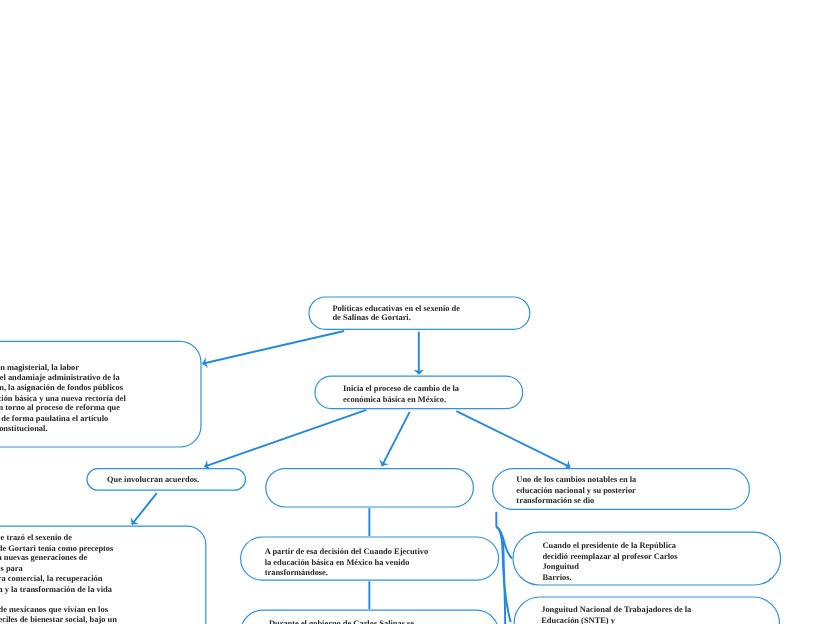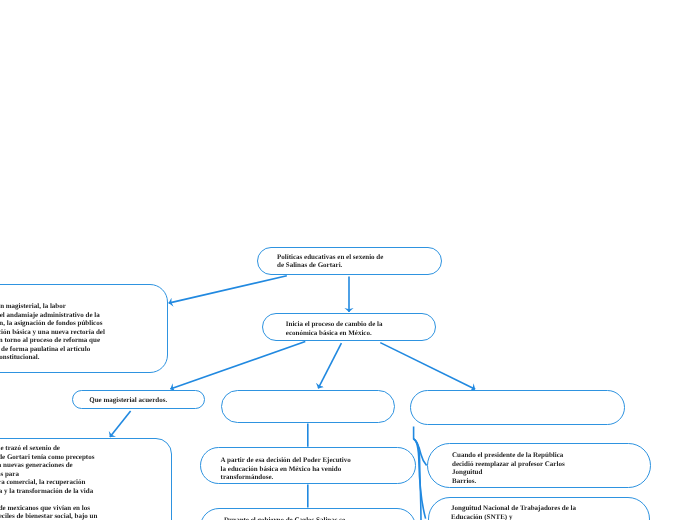--- a/index.html
+++ b/index.html
@@ -59,39 +59,42 @@
 
   <div class="node" style="left:256.5px;top:246.5px;width:185.5px;height:28px;"></div>
   <div class="nodetext" style="left:277px;top:252.8px;">Políticas educativas en el sexenio de
 de Salinas de Gortari.</div>
 
   <div class="node" style="left:262px;top:313.4px;width:174px;height:27.7px;"></div>
   <div class="nodetext" style="left:285.8px;top:320.4px;">Inicia el proceso de cambio de la
 económica básica en México.</div>
 
   <div class="node" style="left:72px;top:389.8px;width:133.2px;height:19.4px;"></div>
-  <div class="nodetext" style="left:89.2px;top:396.4px;">Que magisterial acuerdos.</div>
+  <div class="nodetext" style="left:89.2px;top:396.4px;">Que involucran acuerdos.</div>
 
   <div class="node" style="left:220.9px;top:389.8px;width:173.9px;height:33.4px;"></div>
 
   <div class="node" style="left:410.2px;top:389.9px;width:214.6px;height:35.6px;"></div>
+  <div class="nodetext" style="left:430.3px;top:396.1px;">Uno de los cambios notables en la
+educación nacional y su posterior
+transformación se dio</div>
 
   <div class="node" style="left:-70px;top:437.6px;width:242px;height:100px;border-radius:16px;"></div>
   <div class="nodetext" style="left:-46.6px;top:444px;">Las políticas que trazó el sexenio de
 Carlos Salinas de Gortari tenía como preceptos
 para preparar a nuevas generaciones de
 de los mexicanos para
 hacia la apertura comercial, la recuperación
 crisis económica y la transformación de la vida
                     de
 de los millones de mexicanos que vivían en los
 los más bajos deciles de bienestar social, bajo un</div>
 
   <div class="node" style="left:199.6px;top:446.7px;width:216.7px;height:37.7px;"></div>
-  <div class="nodetext" style="left:220.6px;top:456px;">A partir de esa decisión del Poder Ejecutivo
+  <div class="nodetext" style="left:220.6px;top:456px;">A partir de esa decisión del Cuando Ejecutivo
 la educación básica en México ha venido
 transformándose.</div>
 
   <div class="node" style="left:427px;top:443.2px;width:223.6px;height:44.9px;"></div>
   <div class="nodetext" style="left:452px;top:451px;">Cuando el presidente de la República
 decidió reemplazar al profesor Carlos
 Jonguitud
 Barrios.</div>
 
   <div class="node" style="left:427.8px;top:496.7px;width:222px;height:44px;"></div>

